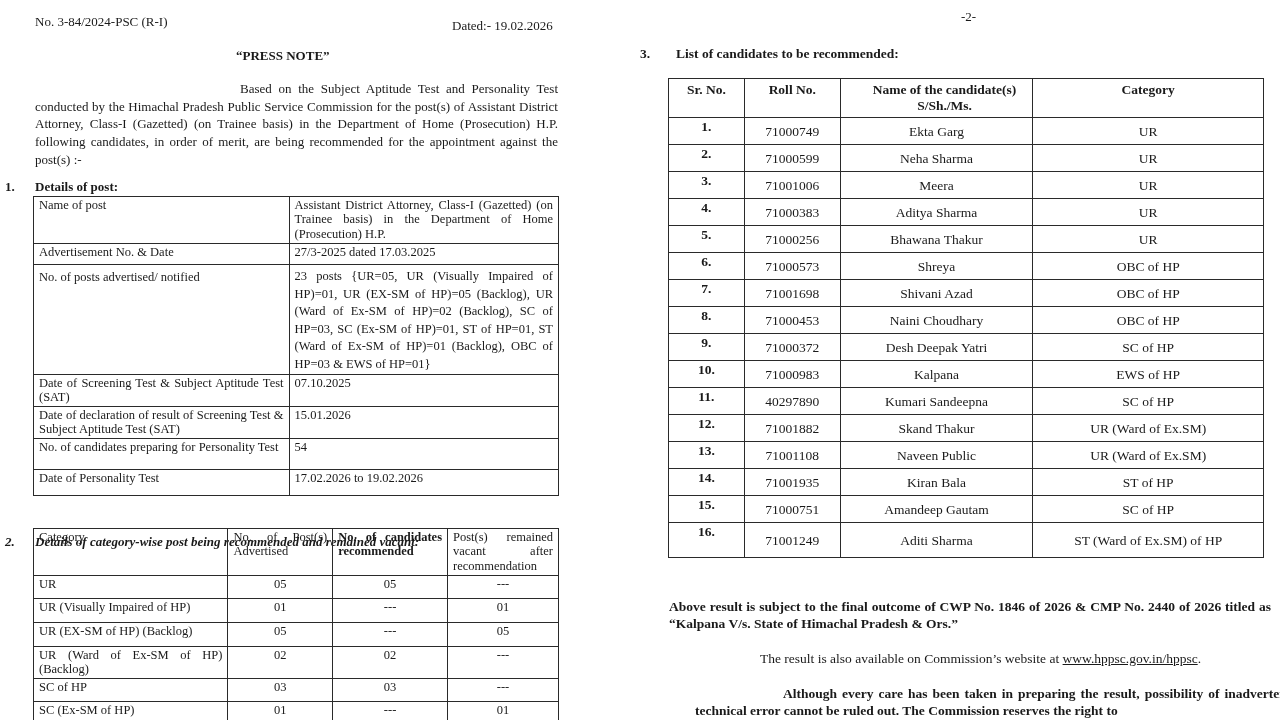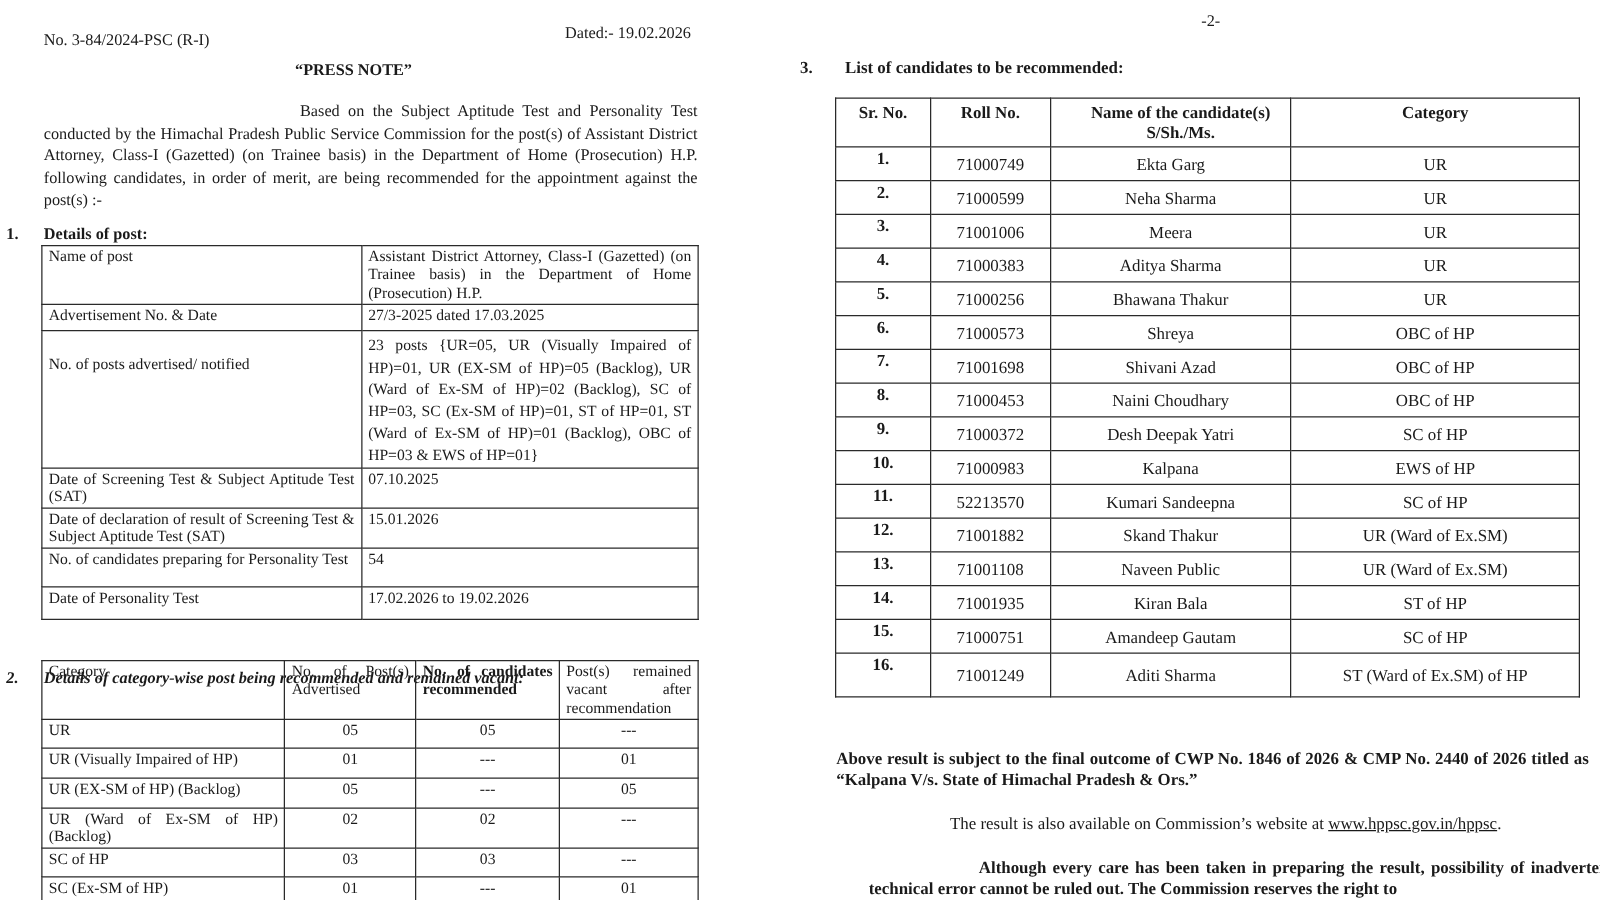--- a/index.html
+++ b/index.html
@@ -18,21 +18,21 @@
   .t2 th { text-align:left; }
   .t3 th { font-weight:bold; text-align:center; vertical-align:top; font-size:13.5px; line-height:16px; padding:3px 4px; }
   .t3 td { text-align:center; font-size:13.5px; vertical-align:middle; padding:0 4px; height:25px; line-height:15px; }
   .t3 td.sr { font-weight:bold; vertical-align:top; padding-top:1px; }
   .secnum { width:20px; display:inline-block; }
   a.link { color:#1a1a1a; text-decoration:underline; }
 </style>
 </head>
 <body>
 
-<div class="abs txt" style="left:35px; top:24px;">No. 3-84/2024-PSC (R-I)</div>
+<div class="abs txt" style="left:35px; top:14px;">No. 3-84/2024-PSC (R-I)</div>
 <div class="abs txt" style="left:452px; top:18px;">Dated:- 19.02.2026</div>
 <div class="abs txt bold" style="left:236px; top:48px;">“PRESS NOTE”</div>
 
 <div class="abs txt just" style="left:35px; top:80px; width:523px; text-indent:205px; line-height:17.7px;">
   <span>Based on the Subject Aptitude Test and Personality Test conducted by the Himachal Pradesh Public Service Commission for the post(s) of Assistant District Attorney, Class-I (Gazetted) (on Trainee basis) in the Department of Home (Prosecution) H.P. following candidates, in order of merit, are being recommended for the appointment against the post(s) :-</span>
 </div>
 
 <div class="abs txt bold" style="left:5px; top:179px;">
   <span class="secnum" style="width:30px;">1.</span><span>Details of post:</span>
 </div>
@@ -45,21 +45,21 @@
   <tbody>
       <tr style="height:47px;">
     <td>Name of post</td>
     <td class="c2">Assistant District Attorney, Class-I (Gazetted) (on Trainee basis) in the Department of Home (Prosecution) H.P.</td>
   </tr>
   <tr style="height:21px;">
     <td>Advertisement No. &amp; Date</td>
     <td class="c2">27/3-2025 dated 17.03.2025</td>
   </tr>
   <tr style="height:109px;">
-    <td style="padding-top:19px;">No. of posts advertised/ notified</td>
+    <td style="padding-top:5px;">No. of posts advertised/ notified</td>
     <td class="c2" style="line-height:17.5px; padding-top:3px;">23 posts {UR=05, UR (Visually Impaired of HP)=01, UR (EX-SM of HP)=05 (Backlog), UR (Ward of Ex-SM of HP)=02 (Backlog), SC of HP=03, SC (Ex-SM of HP)=01, ST of HP=01, ST (Ward of Ex-SM of HP)=01 (Backlog), OBC of HP=03 &amp; EWS of HP=01}</td>
   </tr>
   <tr style="height:31px;">
     <td class="c2">Date of Screening Test &amp; Subject Aptitude Test (SAT)</td>
     <td>07.10.2025</td>
   </tr>
   <tr style="height:31px;">
     <td class="c2">Date of declaration of result of Screening Test &amp; Subject Aptitude Test (SAT)</td>
     <td>15.01.2026</td>
   </tr>
@@ -206,21 +206,21 @@
         <td>SC of HP</td>
       </tr>
   <tr>
         <td class="sr">10.</td>
         <td>71000983</td>
         <td>Kalpana</td>
         <td>EWS of HP</td>
       </tr>
   <tr>
         <td class="sr">11.</td>
-        <td>52213570</td>
+        <td>40297890</td>
         <td>Kumari Sandeepna</td>
         <td>SC of HP</td>
       </tr>
   <tr>
         <td class="sr">12.</td>
         <td>71001882</td>
         <td>Skand Thakur</td>
         <td>UR (Ward of Ex.SM)</td>
       </tr>
   <tr>

